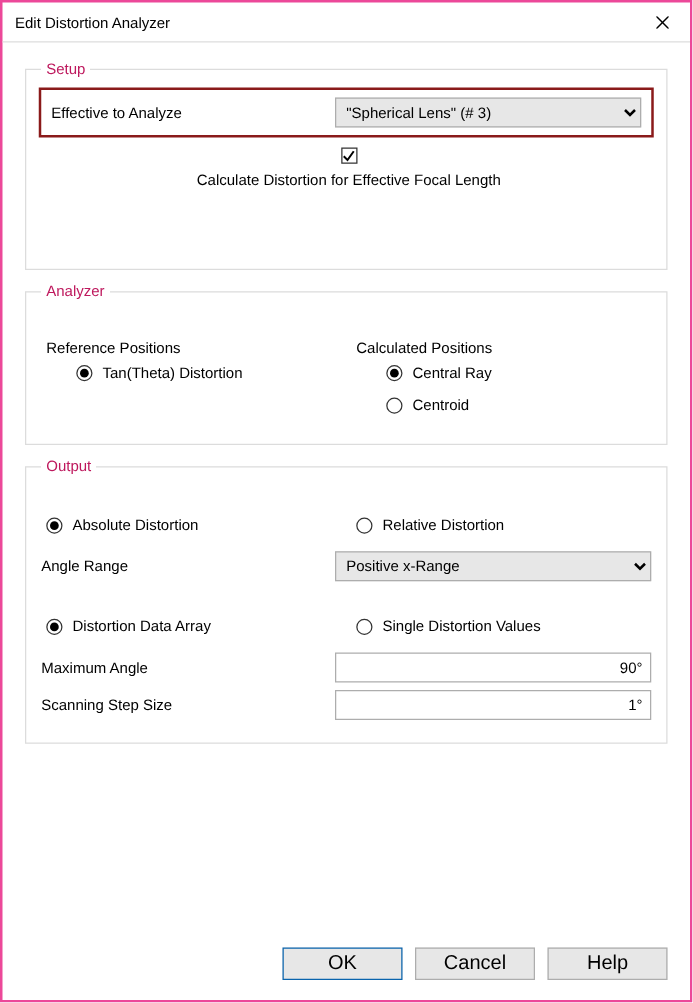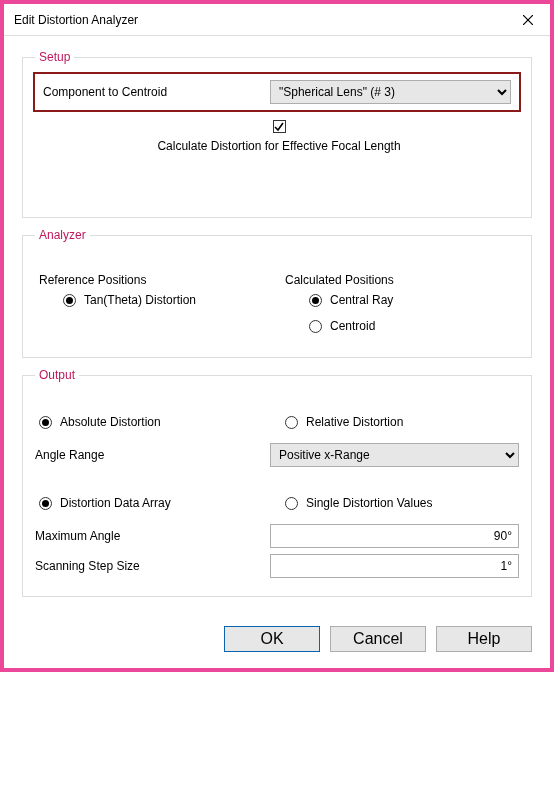--- a/index.html
+++ b/index.html
@@ -5,22 +5,22 @@
   * { box-sizing: border-box; }
   html, body { margin: 0; padding: 0; }
   body {
     font-family: "Segoe UI", Tahoma, Arial, sans-serif;
     font-size: 12px;
     color: #000;
     background: #fff;
   }
   .window {
     width: 554px;
-    height: 672px;
-    border: 4px solid #ec4899;
+    height: 802px;
+    border: 2px solid #ec4899;
     background: #fff;
     display: flex;
     flex-direction: column;
   }
   .titlebar {
     height: 32px;
     display: flex;
     align-items: center;
     justify-content: space-between;
     padding: 0 8px 0 10px;
@@ -189,21 +189,21 @@
       </svg>
     </button>
   </div>
 
   <div class="client">
 
     <fieldset class="group">
       <legend>Setup</legend>
 
       <div class="highlight-box">
-        <div class="label-col">Component to Centroid</div>
+        <div class="label-col">Effective to Analyze</div>
         <div class="ctrl-col">
           <select class="combo">
             <option>"Spherical Lens" (# 3)</option>
           </select>
         </div>
       </div>
 
       <div class="checkbox-row">
         <span class="checkbox">
           <svg viewBox="0 0 10 10">

